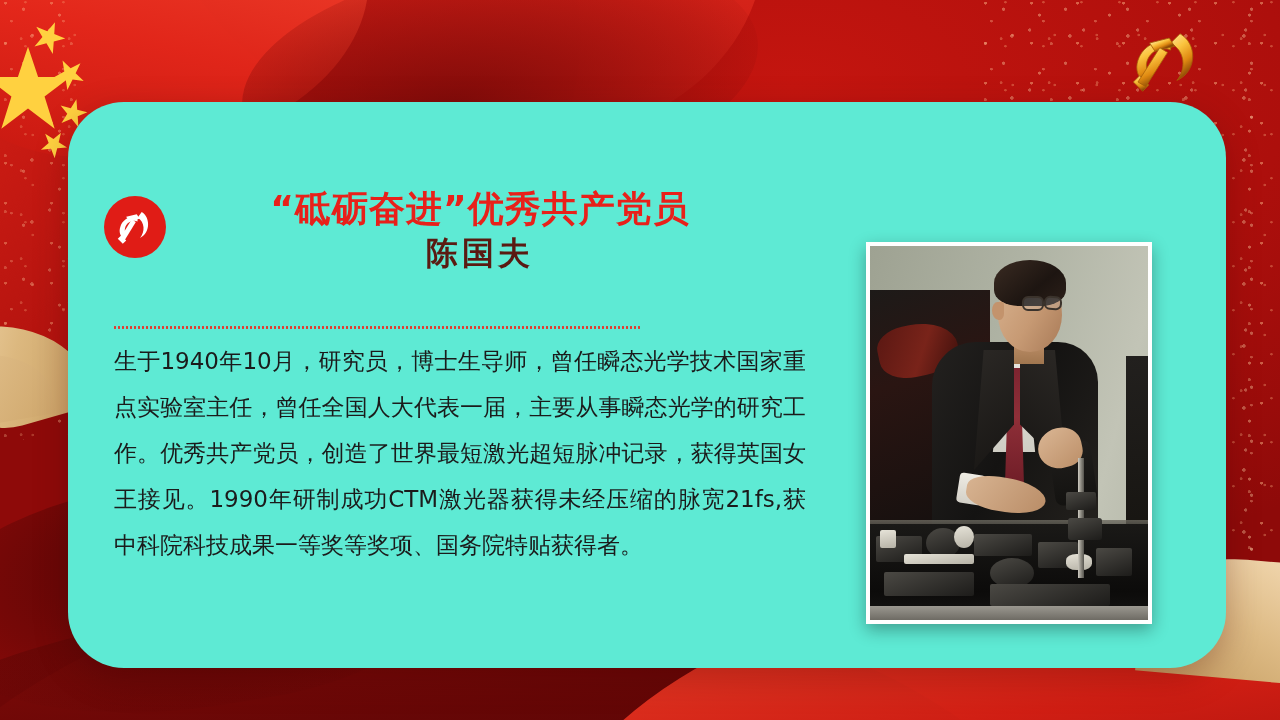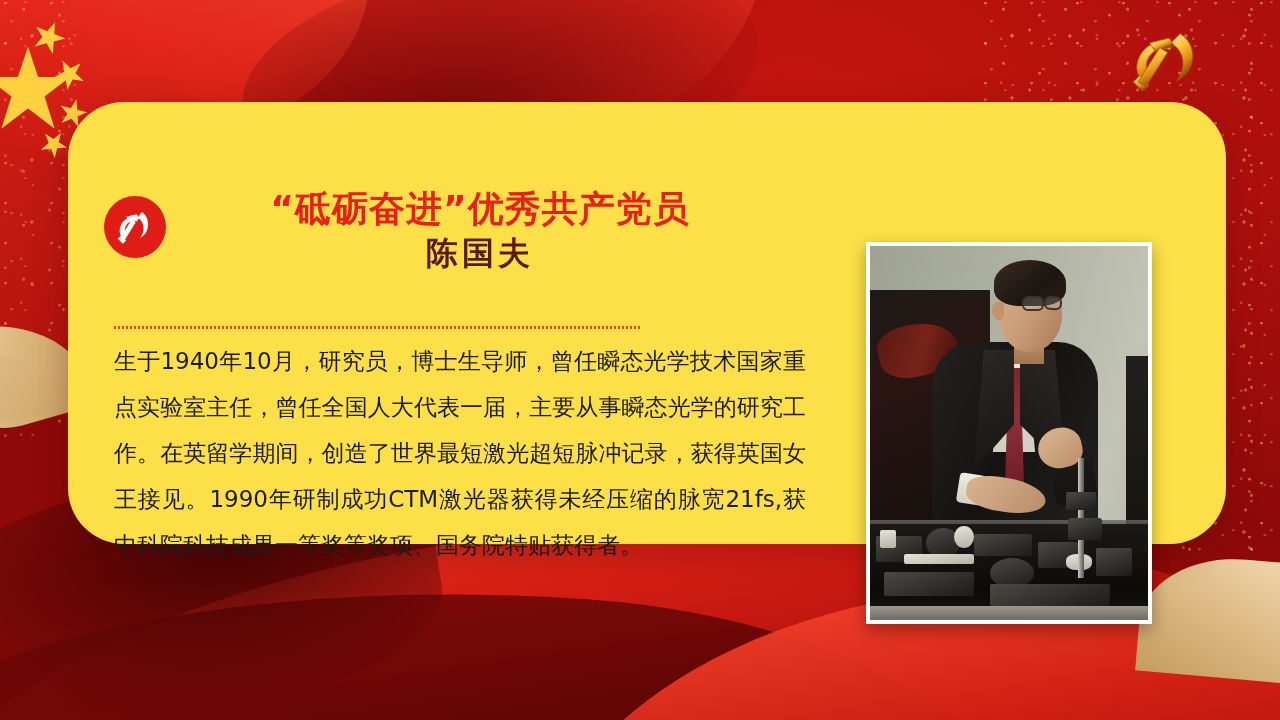--- a/index.html
+++ b/index.html
@@ -123,22 +123,22 @@
   .flag { position:absolute; left:0; top:0; width:250px; height:175px; }
   .star { position:absolute; color:#ffd447; line-height:1; display:block; }
   .star svg { display:block; }
 
   
   .emblem-tr { position:absolute; right:66px; top:26px; width:96px; height:70px; }
 
   
   .card {
     position:absolute;
-    left:68px; top:102px; width:1158px; height:442px;
-    background:#fde047;
+    left:68px; top:102px; width:1158px; height:566px;
+    background:#5eead4;
     border-radius:56px;
     box-shadow:0 10px 34px rgba(70,4,4,.28);
   }
 
   
   .hdr { position:absolute; left:30px; top:86px; width:690px; }
   .hdr-row { display:flex; align-items:flex-start; }
   .badge {
     width:62px; height:62px; border-radius:50%;
     background:#e01c16; flex:0 0 62px; margin-top:8px; margin-left:6px;
@@ -352,21 +352,21 @@
       <div class="titles">
         <div class="title-main">“砥砺奋进”优秀共产党员</div>
         <div class="title-name">陈国夫</div>
       </div>
     </div>
   </div>
 
   <div class="divider"></div>
 
   <div class="body-text">
-    <p>生于1940年10月，研究员，博士生导师，曾任瞬态光学技术国家重点实验室主任，曾任全国人大代表一届，主要从事瞬态光学的研究工作。在英留学期间，创造了世界最短激光超短脉冲记录，获得英国女王接见。1990年研制成功CTM激光器获得未经压缩的脉宽21fs,获中科院科技成果一等奖等奖项、国务院特贴获得者。</p>
+    <p>生于1940年10月，研究员，博士生导师，曾任瞬态光学技术国家重点实验室主任，曾任全国人大代表一届，主要从事瞬态光学的研究工作。优秀共产党员，创造了世界最短激光超短脉冲记录，获得英国女王接见。1990年研制成功CTM激光器获得未经压缩的脉宽21fs,获中科院科技成果一等奖等奖项、国务院特贴获得者。</p>
   </div>
 
   <div class="photo-wrap">
     <div class="photo">
       <div class="pw-wall"></div>
       <div class="pw-dark-left"></div>
       <div class="pw-dark-red"></div>
       <div class="pw-dark-right"></div>
 
       <div class="pw-suit"></div>

